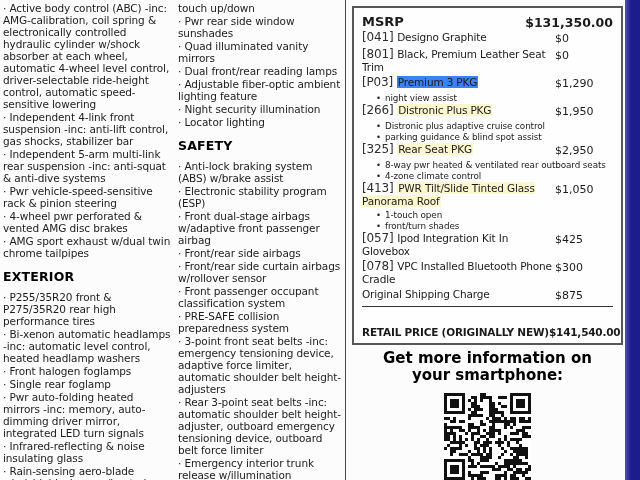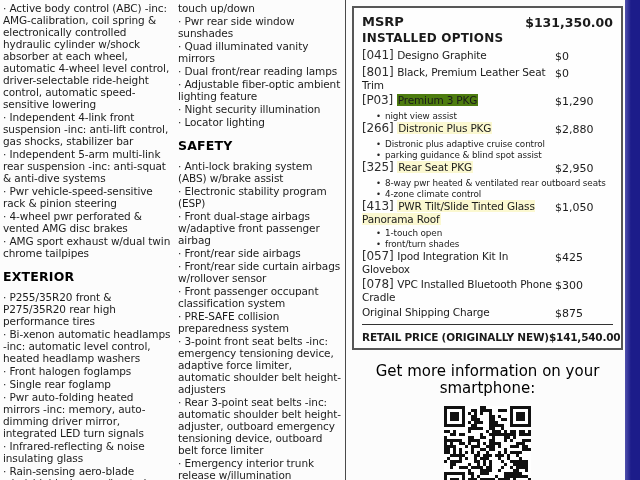--- a/index.html
+++ b/index.html
@@ -38,27 +38,27 @@
   .msrp-label{font-weight:bold;font-size:13px;}
   .msrp-value{font-weight:bold;font-size:12.5px;}
   .installed-heading{font-weight:bold;font-size:12px;letter-spacing:0.2px;margin:0 0 4px 0;}
   .opt-name{font-size:10.5px;line-height:12.5px;letter-spacing:-0.15px;}
   .opt-code{font-size:12px;color:#2e2e2e;}
   .hl{padding:0 1px;}
   .opt-sub{display:flex;font-size:8.8px;line-height:10px;color:#222;
     margin:0 0 1px 14px;letter-spacing:-0.1px;}
   .opt-sub .b{flex:0 0 9px;font-size:8.5px;}
   .retail-row{
-    border-top:1px solid #333;margin-top:4px;padding-top:6px;
+    border-top:1px solid #333;margin-top:4px;padding-top:19px;
     display:flex;justify-content:space-between;
     font-weight:bold;font-size:10.5px;letter-spacing:-0.2px;white-space:nowrap;
   }
   
   .promo-heading{
-    margin-top:13px;text-align:center;font-weight:normal;font-size:15px;
+    margin-top:5px;text-align:center;font-weight:bold;font-size:15px;
     line-height:17px;color:#000;padding:0 10px;
   }
   .qr-wrap{text-align:center;margin-top:9px;}
 </style>
 </head>
 <body>
 
 <div class="page">
 
   <div class="col col-left">
@@ -99,42 +99,41 @@
     </div>
 
   <div class="v-divider"></div>
 
   <div class="right">
     <div class="options-box">
       <div class="row msrp-row">
         <div class="grow msrp-label">MSRP</div>
         <div class="price-col msrp-value">$131,350.00</div>
       </div>
-      <div class="installed-heading">INSTALLED OPTIONS</div>
 
       <div id="options-list">
           <div class="row">
             <div class="grow opt-name"><span class="opt-code">[041] </span><span>Designo Graphite</span></div>
             <div class="price-col">$0</div>
           </div>
           <div class="row">
             <div class="grow opt-name"><span class="opt-code">[801] </span><span>Black, Premium Leather Seat Trim</span></div>
             <div class="price-col">$0</div>
           </div>
           <div class="row">
-            <div class="grow opt-name"><span class="opt-code">[P03] </span><span class="hl" style="background: #4d7c0f;">Premium 3 PKG</span></div>
+            <div class="grow opt-name"><span class="opt-code">[P03] </span><span class="hl" style="background: #3b82f6;">Premium 3 PKG</span></div>
             <div class="price-col">$1,290</div>
           </div>
           <div class="opt-sub">
             <span class="b">•</span>
             <span>night view assist</span>
           </div>
           <div class="row">
             <div class="grow opt-name"><span class="opt-code">[266] </span><span class="hl" style="background: rgb(251, 248, 208);">Distronic Plus PKG</span></div>
-            <div class="price-col">$2,880</div>
+            <div class="price-col">$1,950</div>
           </div>
           <div class="opt-sub">
             <span class="b">•</span>
             <span>Distronic plus adaptive cruise control</span>
           </div>
           <div class="opt-sub">
             <span class="b">•</span>
             <span>parking guidance &amp; blind spot assist</span>
           </div>
           <div class="row">

